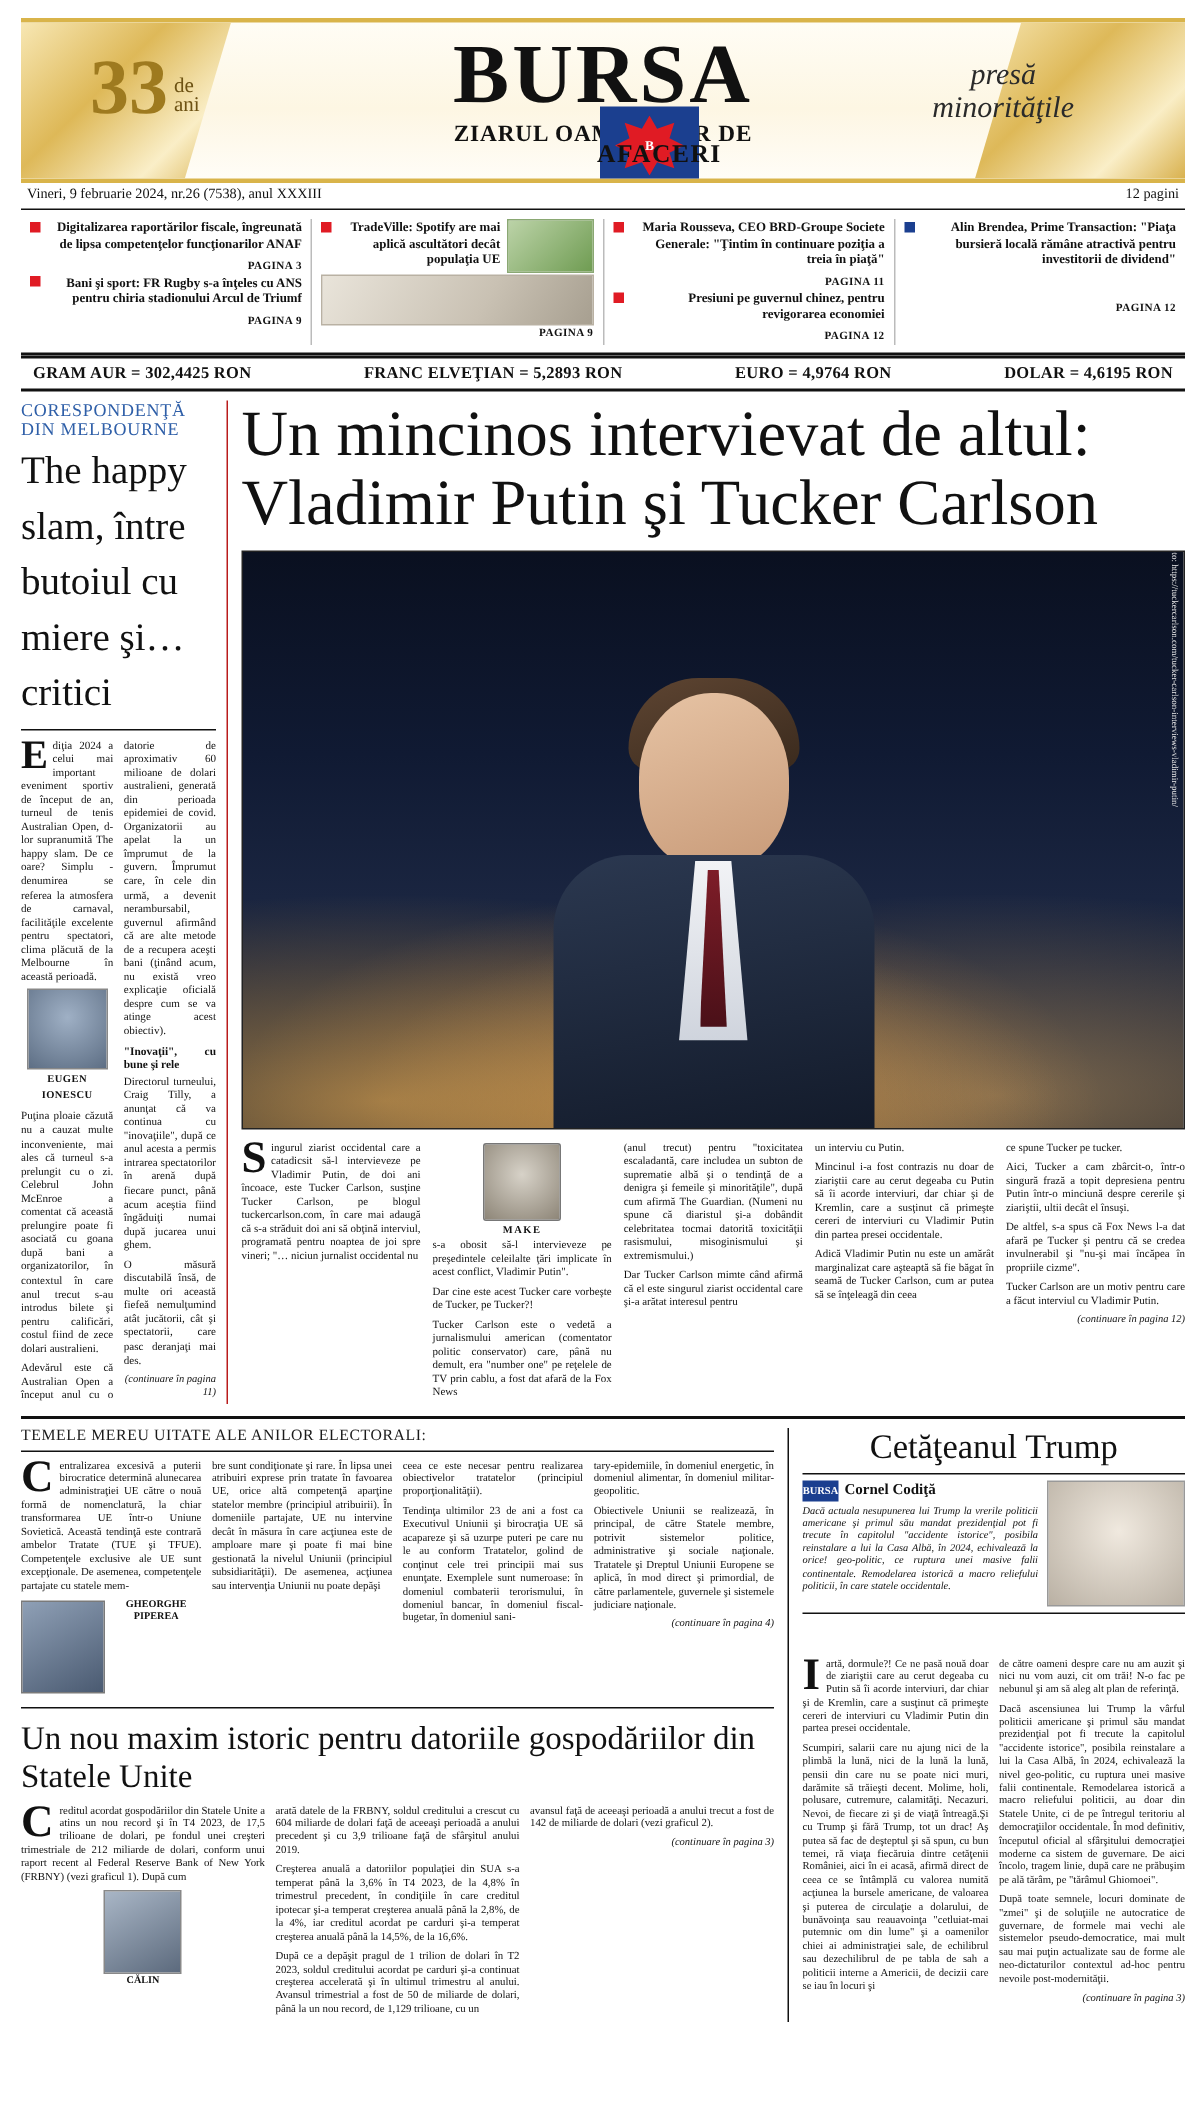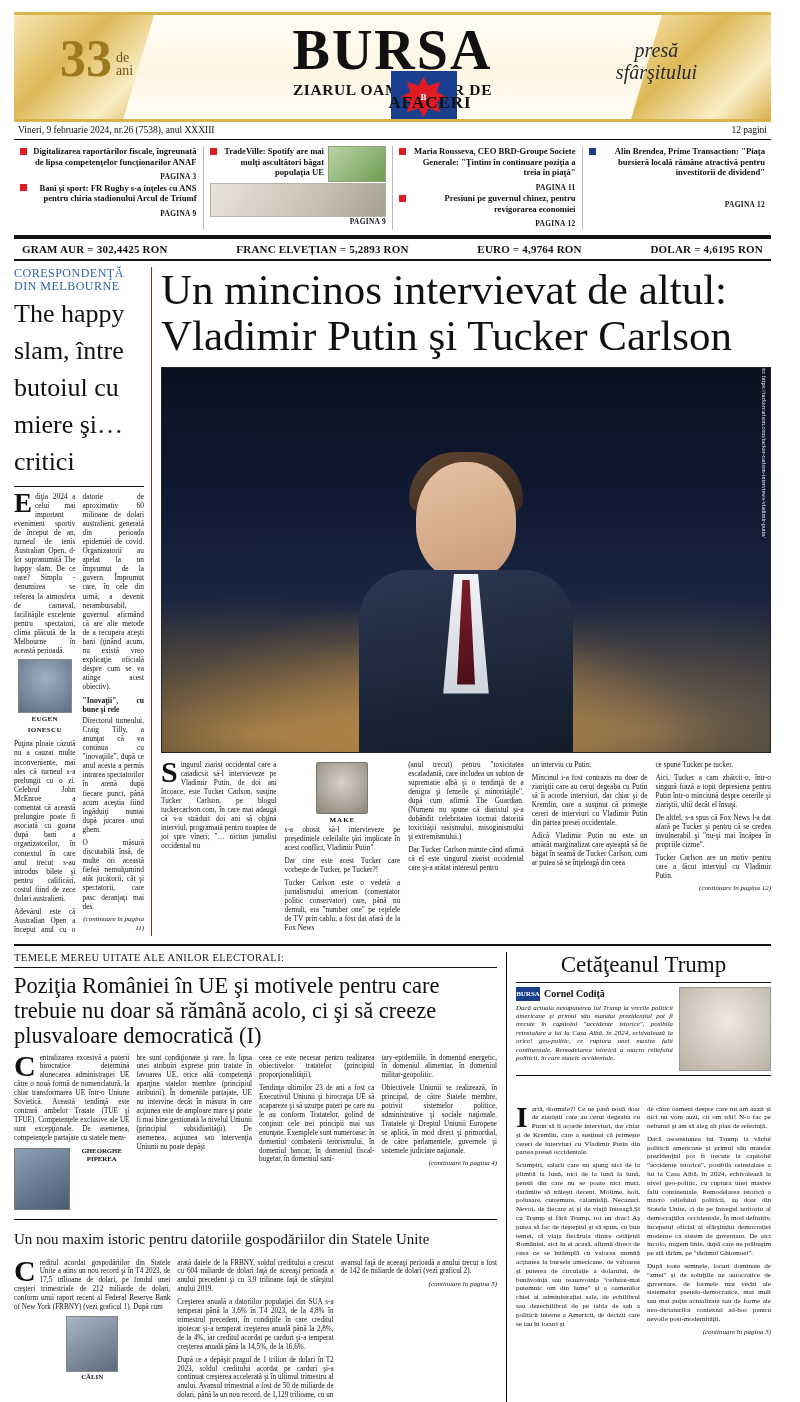--- a/index.html
+++ b/index.html
@@ -4,21 +4,21 @@
 <style>
   * { box-sizing: border-box; }
   html, body { margin:0; padding:0; }
   body {
     width:800px; height:1402px;
     background:#ffffff;
     font-family:"Liberation Serif", serif;
     color:#111;
     overflow:hidden;
   }
-  .page { width:800px; height:1402px; padding:12px 29px 8px 14px; position:relative; }
+  .page { width:800px; height:1402px; padding:12px 10px 8px 14px; position:relative; }
 
   
   .masthead {
     position:relative;
     height:110px;
     border-top:3px solid #d9b44a;
     border-bottom:3px solid #d9b44a;
     background:linear-gradient(to bottom,#fffdf5,#fdf6e3 55%,#fffdf7);
     overflow:hidden;
   }
@@ -242,21 +242,21 @@
   .trump-face {
     width:92px; height:84px; flex:0 0 92px;
     background:radial-gradient(circle at 52% 40%,#f0e9df,#b9b0a3);
     border:1px solid #999;
   }
   .trump-cols { display:flex; gap:7px; margin-top:5px; }
   .trump-cols .c { flex:1; font-size:7.1px; line-height:8.8px; text-align:justify;margin-top:24px; }
   .trump-cols .c p { margin:0 0 4px 0; }
 
   
-  .sec3-title { font-size:15px; line-height:25px; margin:7px 0 6px 0; }
+  .sec3-title { font-size:22px; line-height:25px; margin:7px 0 6px 0; }
   .sec3 { display:flex; gap:7px; }
   .sec3 .c { flex:1; font-size:7.2px; line-height:8.9px; text-align:justify; }
   .sec3 .c p { margin:1px 0 4px 0; }
   .rec-photo {
     width:52px; height:56px; margin:2px auto 1px auto;
     background:linear-gradient(150deg,#a9b6c6,#5c6a7d);
     border:1px solid #888;
   }
 </style>
 </head>
@@ -273,21 +273,21 @@
         <div>de</div>
         <div>ani</div>
       </div>
     </div>
     <div class="title-block">
       <div class="bursa">BURSA</div>
       <div class="subtitle">ZIARUL OAMENILOR DE</div>
     </div>
     <div class="presa">
       <div>presă</div>
-      <div>sfârşitului</div>
+      <div>minorităţile</div>
     </div>
     <div class="logo-badge">
       <div class="star">
           <span>B</span>
         </div>
     </div>
     <div class="afaceri-word">AFACERI</div>
   </div>
 
   <div class="datebar">
@@ -306,21 +306,21 @@
         <div class="bullet"></div>
         <div class="teaser-text">Bani şi sport: FR Rugby s-a înţeles cu ANS pentru chiria stadionului Arcul de Triumf</div>
       </div>
       <div class="pagina">PAGINA 9</div>
     </div>
 
     <div class="teaser-col">
       <div class="teaser-img"></div>
       <div class="teaser-item">
         <div class="bullet"></div>
-        <div class="teaser-text">TradeVille: Spotify are mai mulţi ascultători băgat populaţia UE</div>
+        <div class="teaser-text">TradeVille: Spotify are mai aplică ascultători decât populaţia UE</div>
       </div>
       <div class="teaser-img2"></div>
       <div class="pagina">PAGINA 9</div>
     </div>
 
     <div class="teaser-col">
       <div class="teaser-item">
         <div class="bullet"></div>
         <div class="teaser-text">Maria Rousseva, CEO BRD-Groupe Societe Generale: "Ţintim în continuare poziţia a treia în piaţă"</div>
       </div>
@@ -419,21 +419,20 @@
     </div>
   </div>
 
   <div class="sep"></div>
 
   <div class="lower">
 
     <div class="lower-left">
       <div class="kicker">TEMELE MEREU UITATE ALE ANILOR ELECTORALI:</div>
       <div class="hairline"></div>
-      <div class="sec-title">Poziţia României în UE şi motivele pentru care trebuie nu doar să rămână acolo, ci şi să creeze plusvaloare democratică (I)</div>
       <div class="threecol">
         <div class="c">
           <p class="numcap">Centralizarea excesivă a puterii birocratice determină alunecarea administraţiei UE către o nouă formă de nomenclatură, la chiar transformarea UE într-o Uniune Sovietică. Această tendinţă este contrară ambelor Tratate (TUE şi TFUE). Competenţele exclusive ale UE sunt excepţionale. De asemenea, competenţele partajate cu statele mem-</p>
           <div class="pip-photo"></div>
           <div class="pip-name">GHEORGHE</div>
           <div class="pip-name">PIPEREA</div>
         </div>
         <div class="c">
           <p>bre sunt condiţionate şi rare. În lipsa unei atribuiri exprese prin tratate în favoarea UE, orice altă competenţă aparţine statelor membre (principiul atribuirii). În domeniile partajate, UE nu intervine decât în măsura în care acţiunea este de amploare mare şi poate fi mai bine gestionată la nivelul Uniunii (principiul subsidiarităţii). De asemenea, acţiunea sau intervenţia Uniunii nu poate depăşi</p>
         </div>

